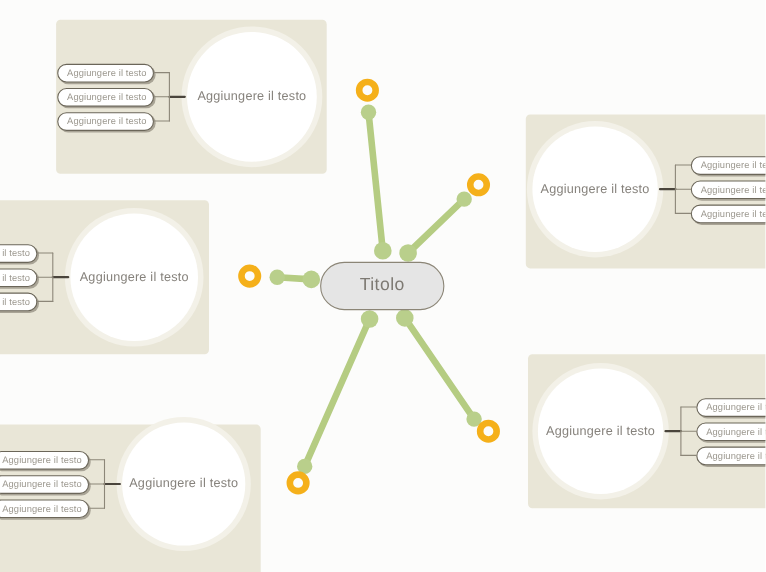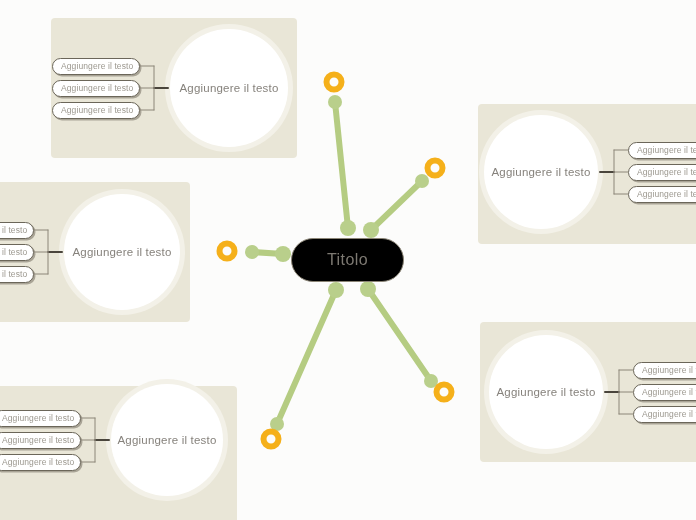--- a/index.html
+++ b/index.html
@@ -70,21 +70,21 @@
 
   
   .comb {
     position: absolute;
     pointer-events: none;
   }
 
   
   #root-node {
     position: absolute;
-    background: #000000;
+    background: #e5e5e5;
     border: 1.4px solid #8b8576;
     border-radius: 22px;
     display: flex;
     align-items: center;
     justify-content: center;
     box-sizing: border-box;
     z-index: 4;
   }
   #root-label {
     color: #7d7972;

